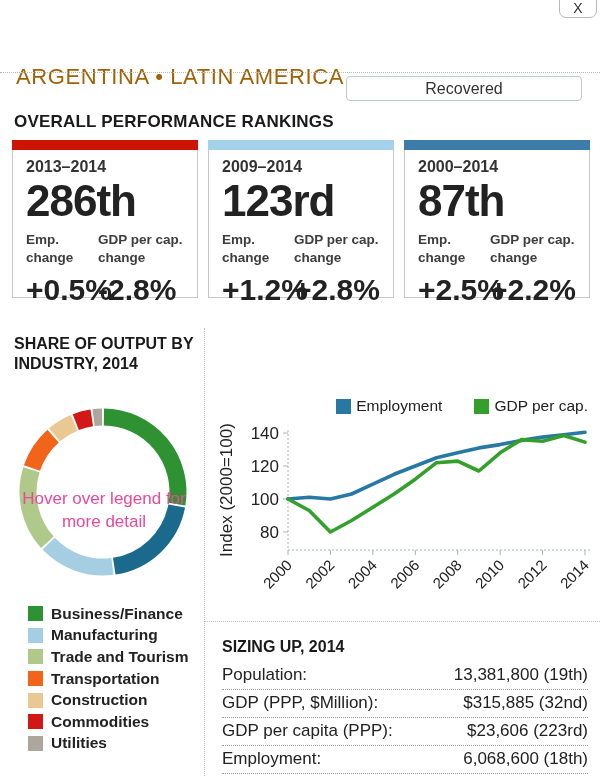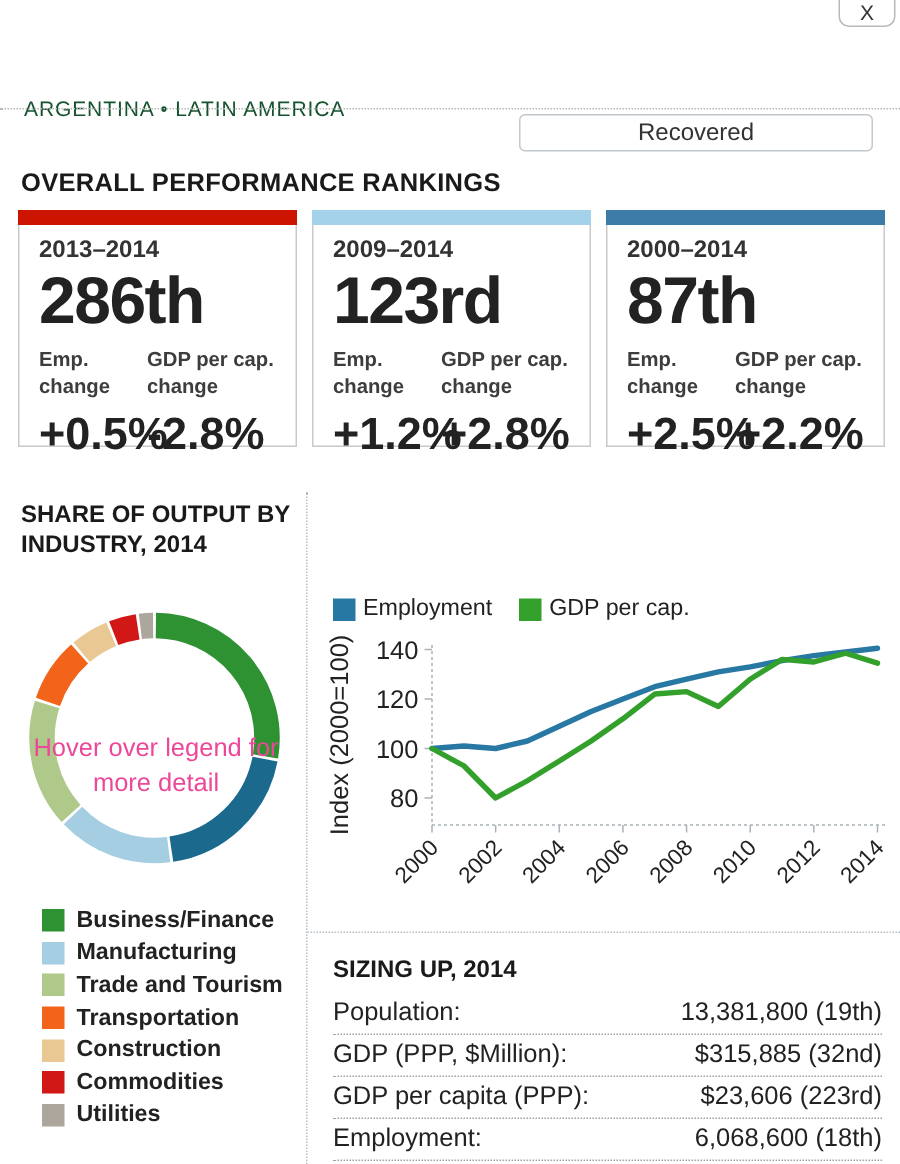--- a/index.html
+++ b/index.html
@@ -5,21 +5,21 @@
   * { box-sizing: border-box; margin: 0; padding: 0; }
   html,body { background:#f4f4f4; }
   body { font-family: "Liberation Sans","DejaVu Sans",sans-serif; }
   .page { position:relative; width:600px; height:776px; background:#fff; overflow:hidden; color:#1f1f1f; }
 
   
   .close-btn { position:absolute; top:-10px; right:3px; width:38px; height:28px;
     border:1px solid #b9b9b9; border-radius:7px; background:#fff; font-size:14px; color:#333;
     display:flex; align-items:flex-end; justify-content:center; padding-bottom:1px; cursor:pointer; }
   .title { position:absolute; left:14px; top:22px; font-size:37px; font-weight:400; color:#222; letter-spacing:-0.5px; }
-  .subtitle { position:absolute; left:16px; top:64px; font-size:14px; color:#14532d; letter-spacing:0.6px; }
+  .subtitle { position:absolute; left:16px; top:64px; font-size:22px; color:#a16207; letter-spacing:0.6px; }
   .top-divider { position:absolute; left:0; right:0; top:72px; border-top:1px dotted #b7b7b7; }
   .status-btn { position:absolute; left:346px; top:76px; width:236px; height:25px;
     border:1px solid #c2c8cc; border-radius:4px; background:#fff; font-size:16px; color:#333;
     display:flex; align-items:center; justify-content:center; cursor:pointer; }
 
   
   .rank-heading { position:absolute; left:14px; top:112px; font-size:17px; font-weight:700; color:#1a1a1a; letter-spacing:0.2px; }
   .cards { position:absolute; left:12px; top:140px; display:flex; gap:10px;font-weight:bold; }
   .card { width:186px; height:158px; border:1px solid #c9c9c9; background:#fff; }
   .card-bar { height:10px; margin:-1px -1px 0 -1px; }
@@ -41,21 +41,21 @@
   .donut-svg { position:absolute; left:14px; top:404px; }
   .donut-center { position:absolute; left:18px; top:488px; width:172px; text-align:center;
     font-size:17px; color:#ec4899; line-height:1.35; }
   .industry-legend { position:absolute; left:28px; top:603px; list-style:none; }
   .industry-legend li { display:flex; align-items:center; height:21.6px; cursor:pointer;font-weight:bold; }
   .industry-legend .swatch { width:15px; height:15px; margin-right:8px; flex:none; }
   .industry-legend .lbl { font-size:15.5px; color:#222; white-space:nowrap; }
 
   
   .chart-heading { position:absolute; left:222px; top:334px; width:370px; font-size:16px; font-weight:700; line-height:1.25; color:#1a1a1a; }
-  .chart-legend { position:absolute; left:222px; top:397px; width:366px; display:flex; justify-content:flex-start; gap:18px; }
+  .chart-legend { position:absolute; left:222px; top:397px; width:366px; display:flex; justify-content:flex-end; gap:32px; }
   .chart-legend .item { display:flex; align-items:center; }
   .chart-legend .swatch { width:15px; height:15px; margin-right:5px; }
   .chart-legend .name { font-size:15.5px; color:#222; }
   .line-svg { position:absolute; left:216px; top:414px; }
 
   
   .sizing-heading { position:absolute; left:222px; top:638px; font-size:16px; font-weight:700; color:#1a1a1a; }
   .sizing-table { position:absolute; left:222px; top:662px; width:366px; }
   .sizing-row { display:flex; justify-content:space-between; align-items:baseline;
     padding:3px 0 4px 0; border-bottom:1px dotted #9aa4aa; font-size:17px; color:#222; }

